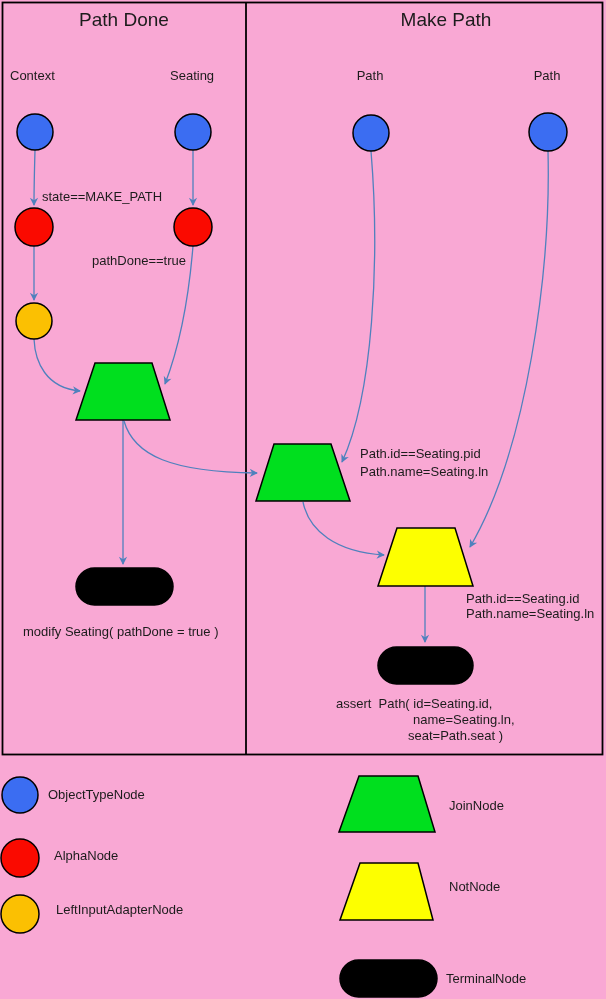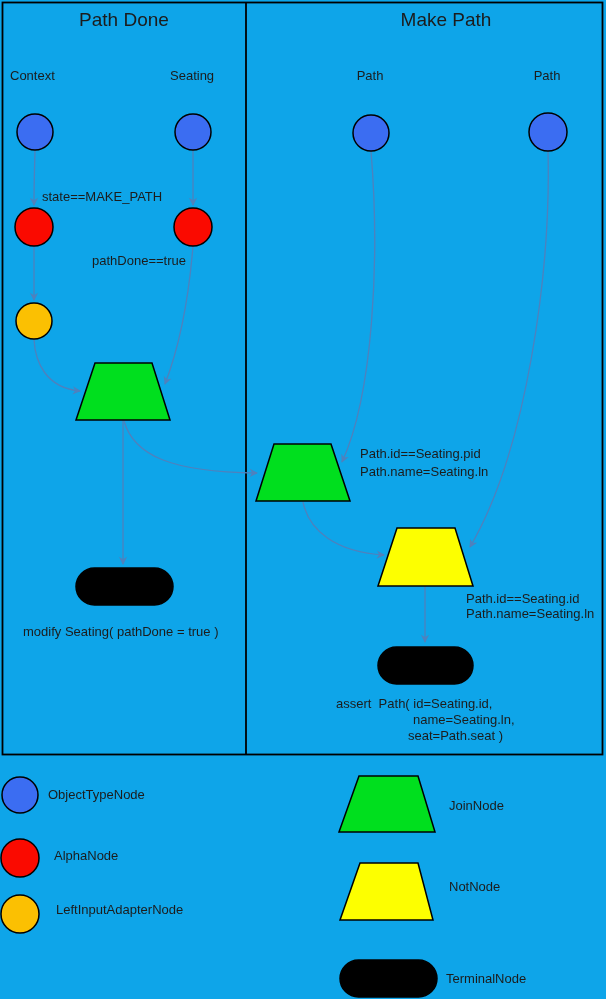--- a/index.html
+++ b/index.html
@@ -1,16 +1,16 @@
 <!DOCTYPE html>
 <html><head>
 <meta charset="utf-8">
 <style>
   html, body { margin: 0; padding: 0; background: #ffffff; }
-  .stage { width: 606px; height: 999px; position: relative; background: #0ea5e9; }
+  .stage { width: 606px; height: 999px; position: relative; background: #f9a8d4; }
   svg { display: block; }
   text {
     font-family: "Liberation Sans", "DejaVu Sans", sans-serif;
     fill: #1c1c1c;
     white-space: pre;
   }
   .title { font-size: 19px; }
   .lbl   { font-size: 13px; }
   .node  { stroke: #000000; stroke-width: 1.5; }
   .frame { fill: none; }

